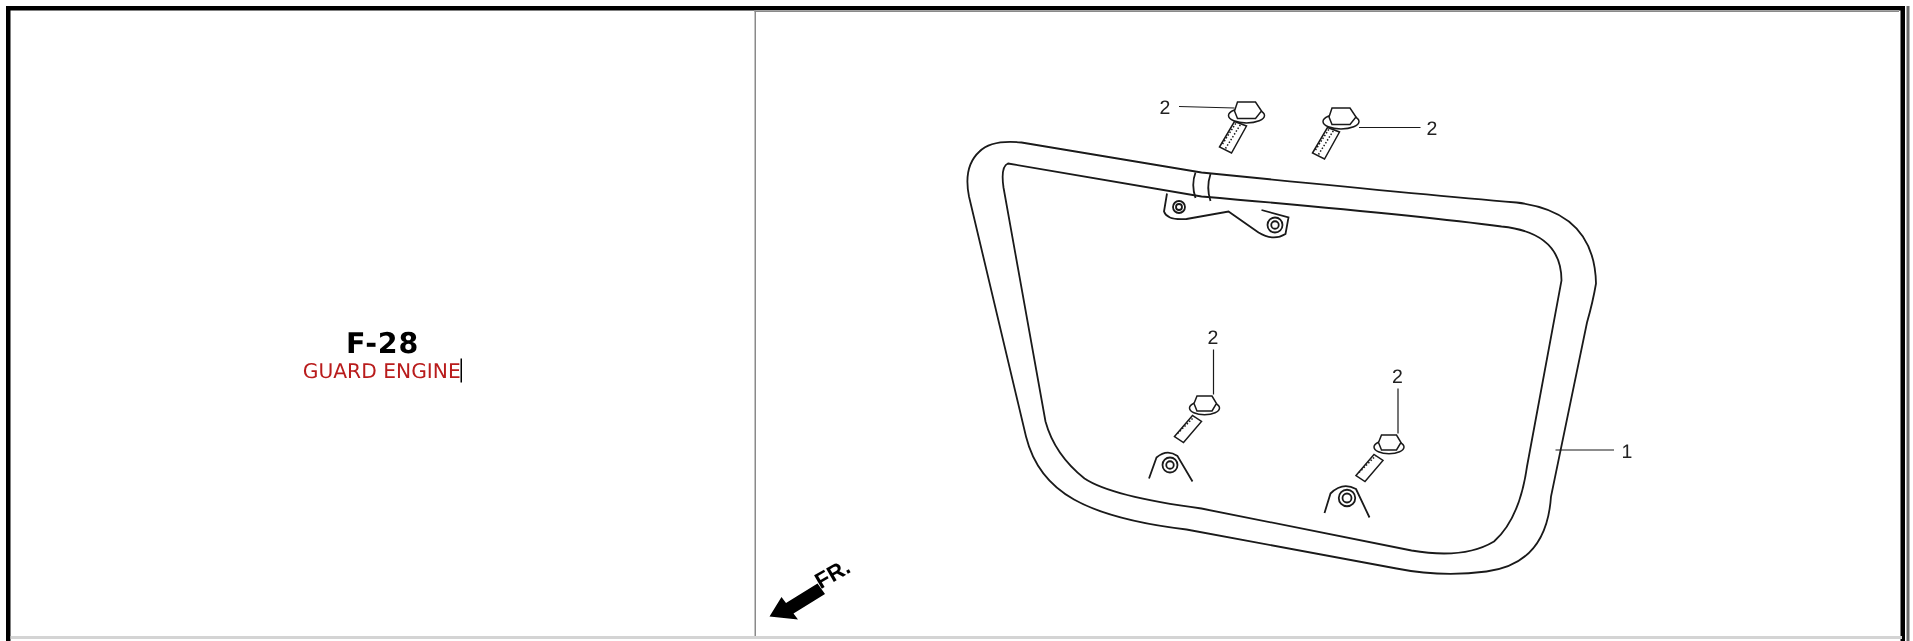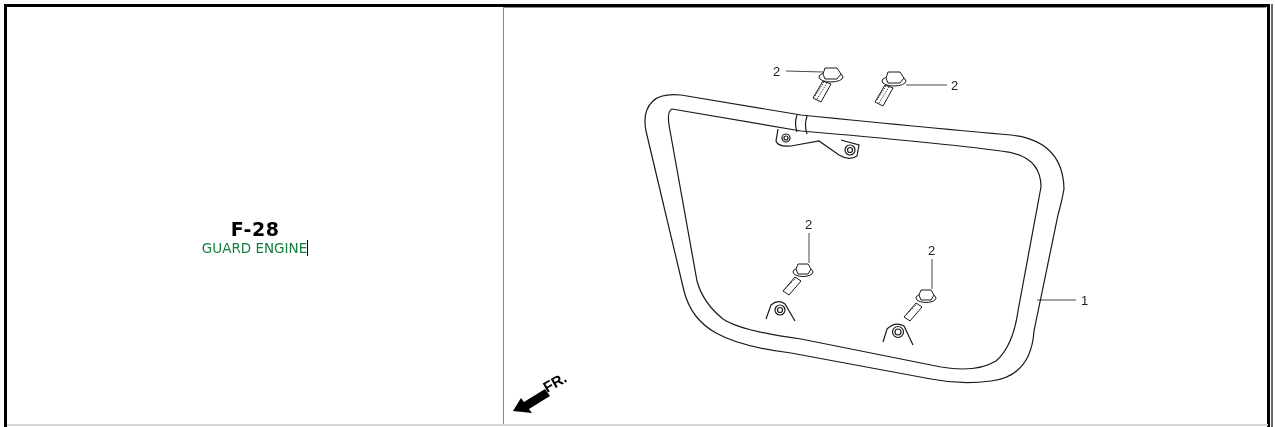--- a/index.html
+++ b/index.html
@@ -51,21 +51,21 @@
       font-family: "DejaVu Sans", sans-serif;
       font-weight: bold;
       font-size: 19px;
       color: #000;
       line-height: 20px;
       letter-spacing: 0.5px;
     }
     .name {
       font-family: "DejaVu Sans", sans-serif;
       font-size: 13.5px;
-      color: #15803d;
+      color: #b91c1c;
       line-height: 16px;
     }
     .caret {
       display: inline-block;
       width: 1px;
       height: 16px;
       background: #000;
       vertical-align: -3px;
       margin-left: 0px;
     }

